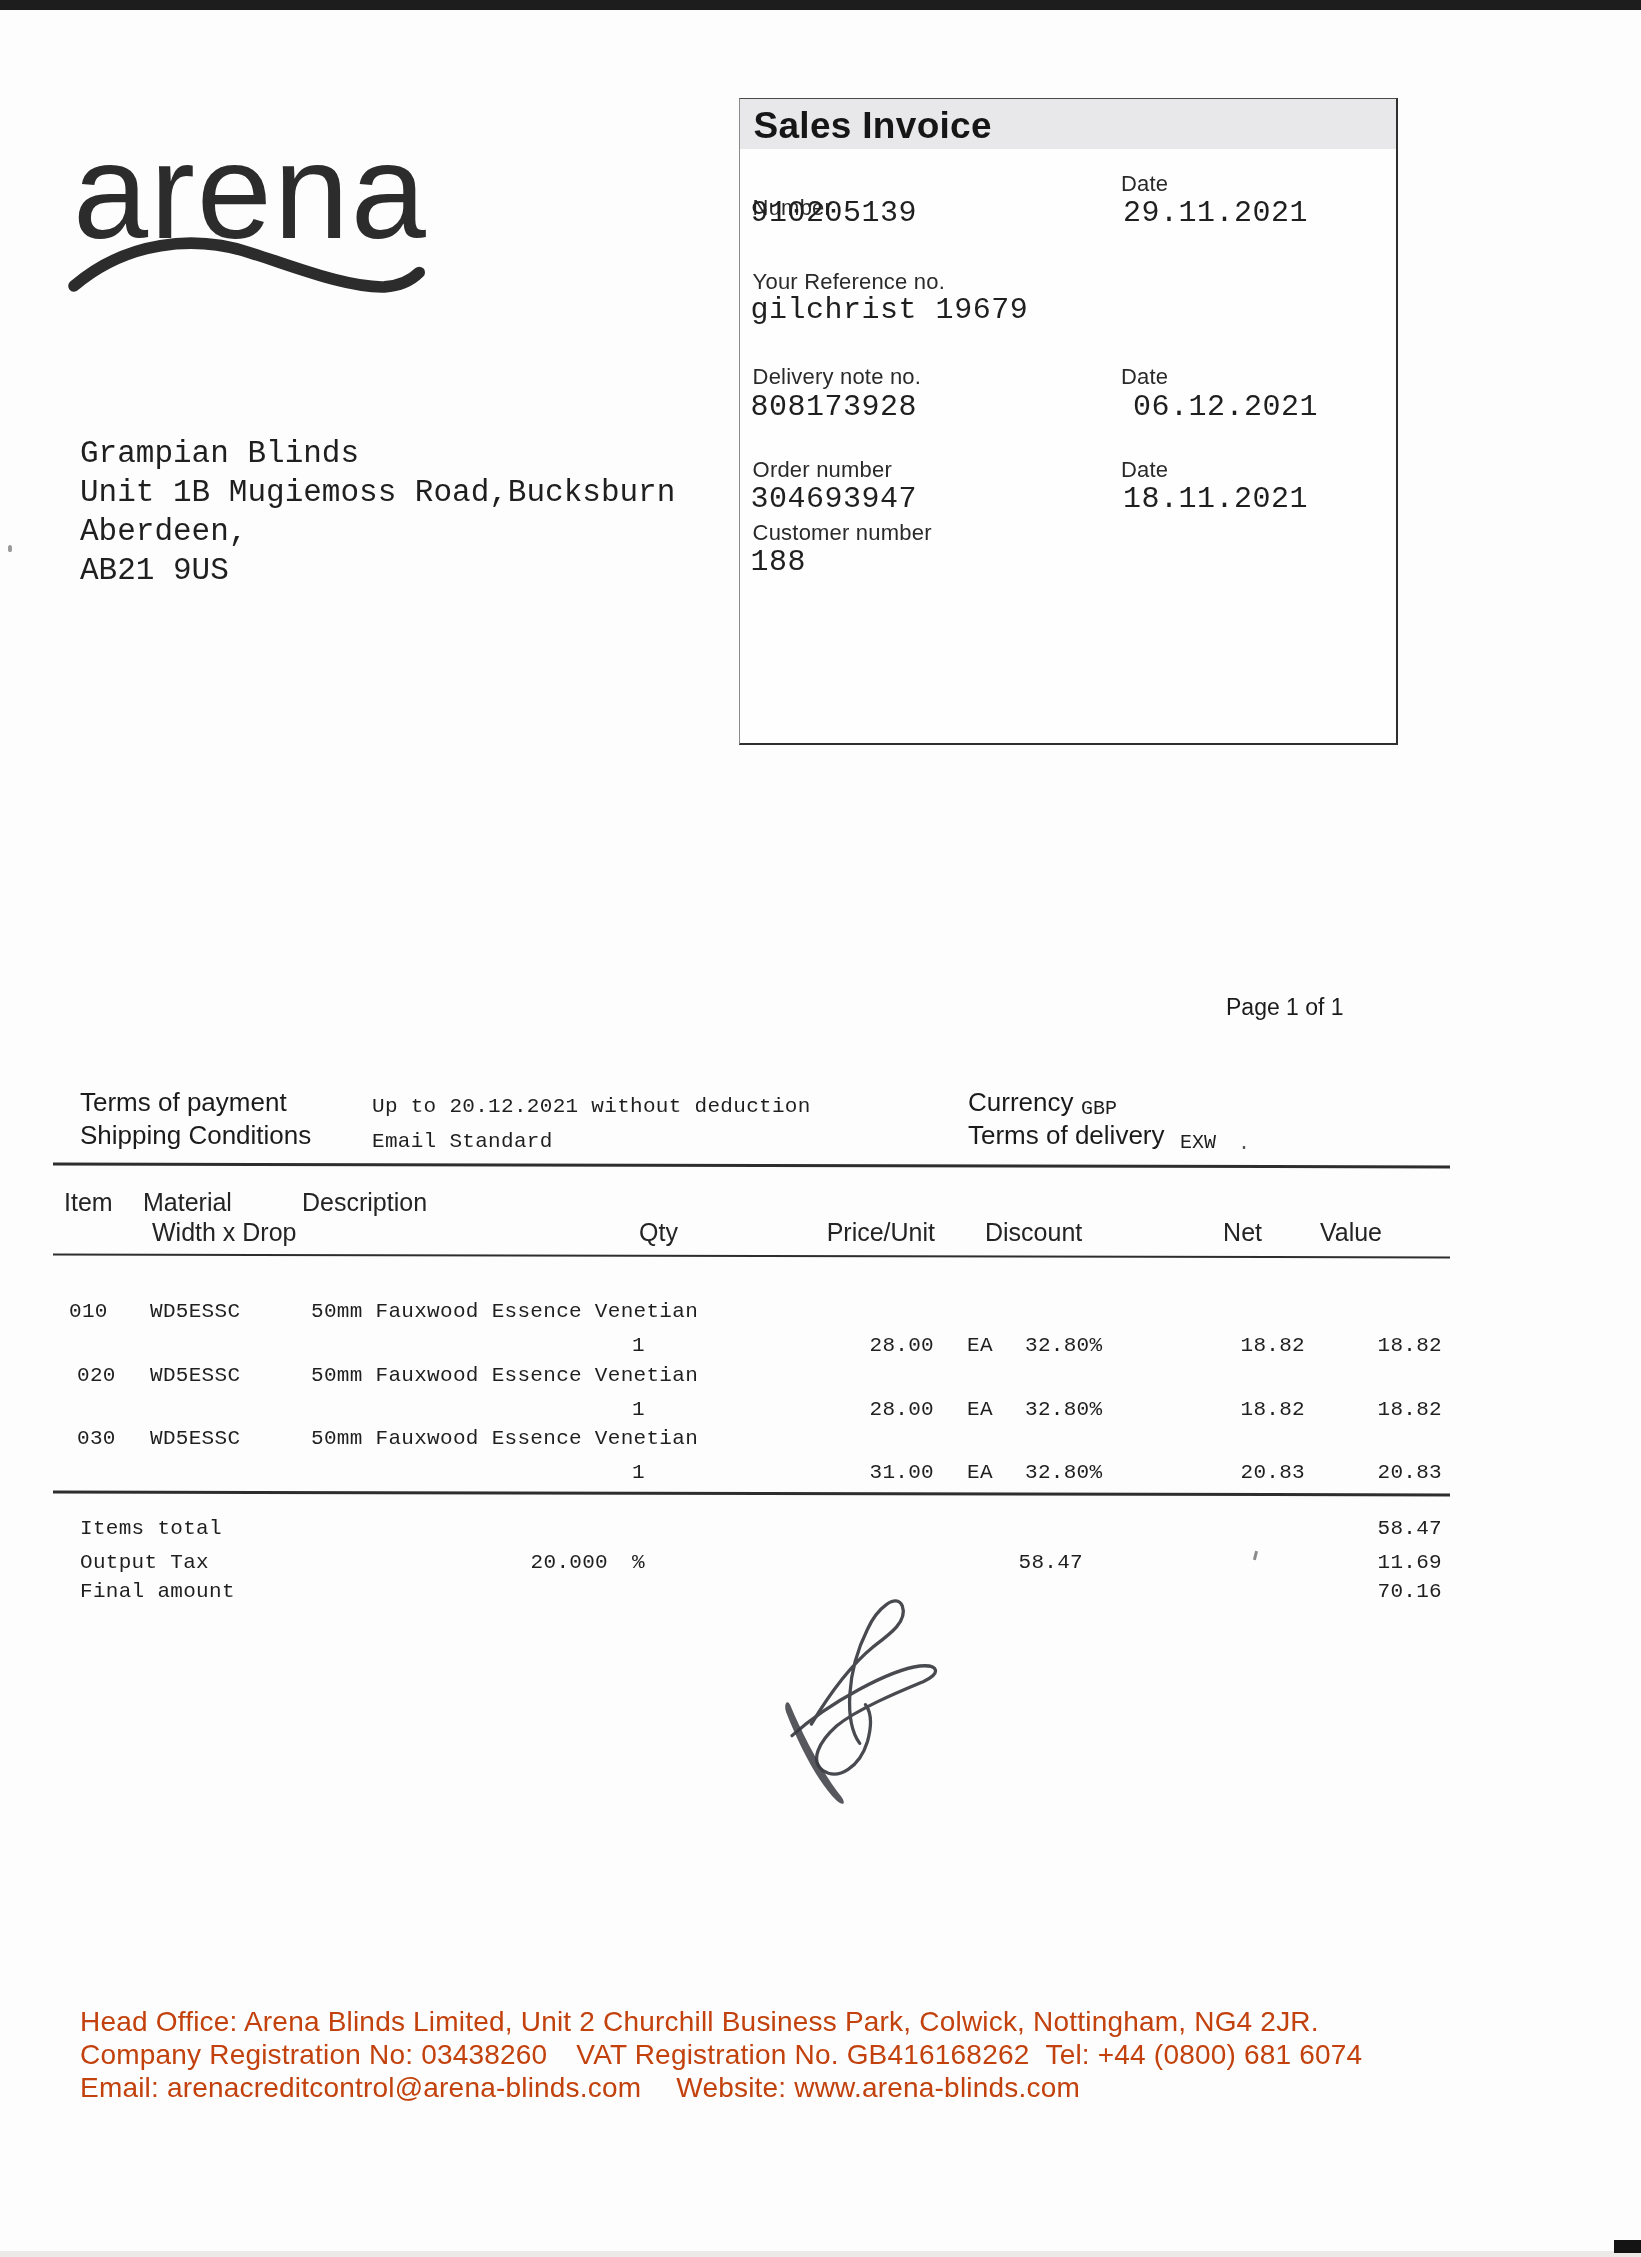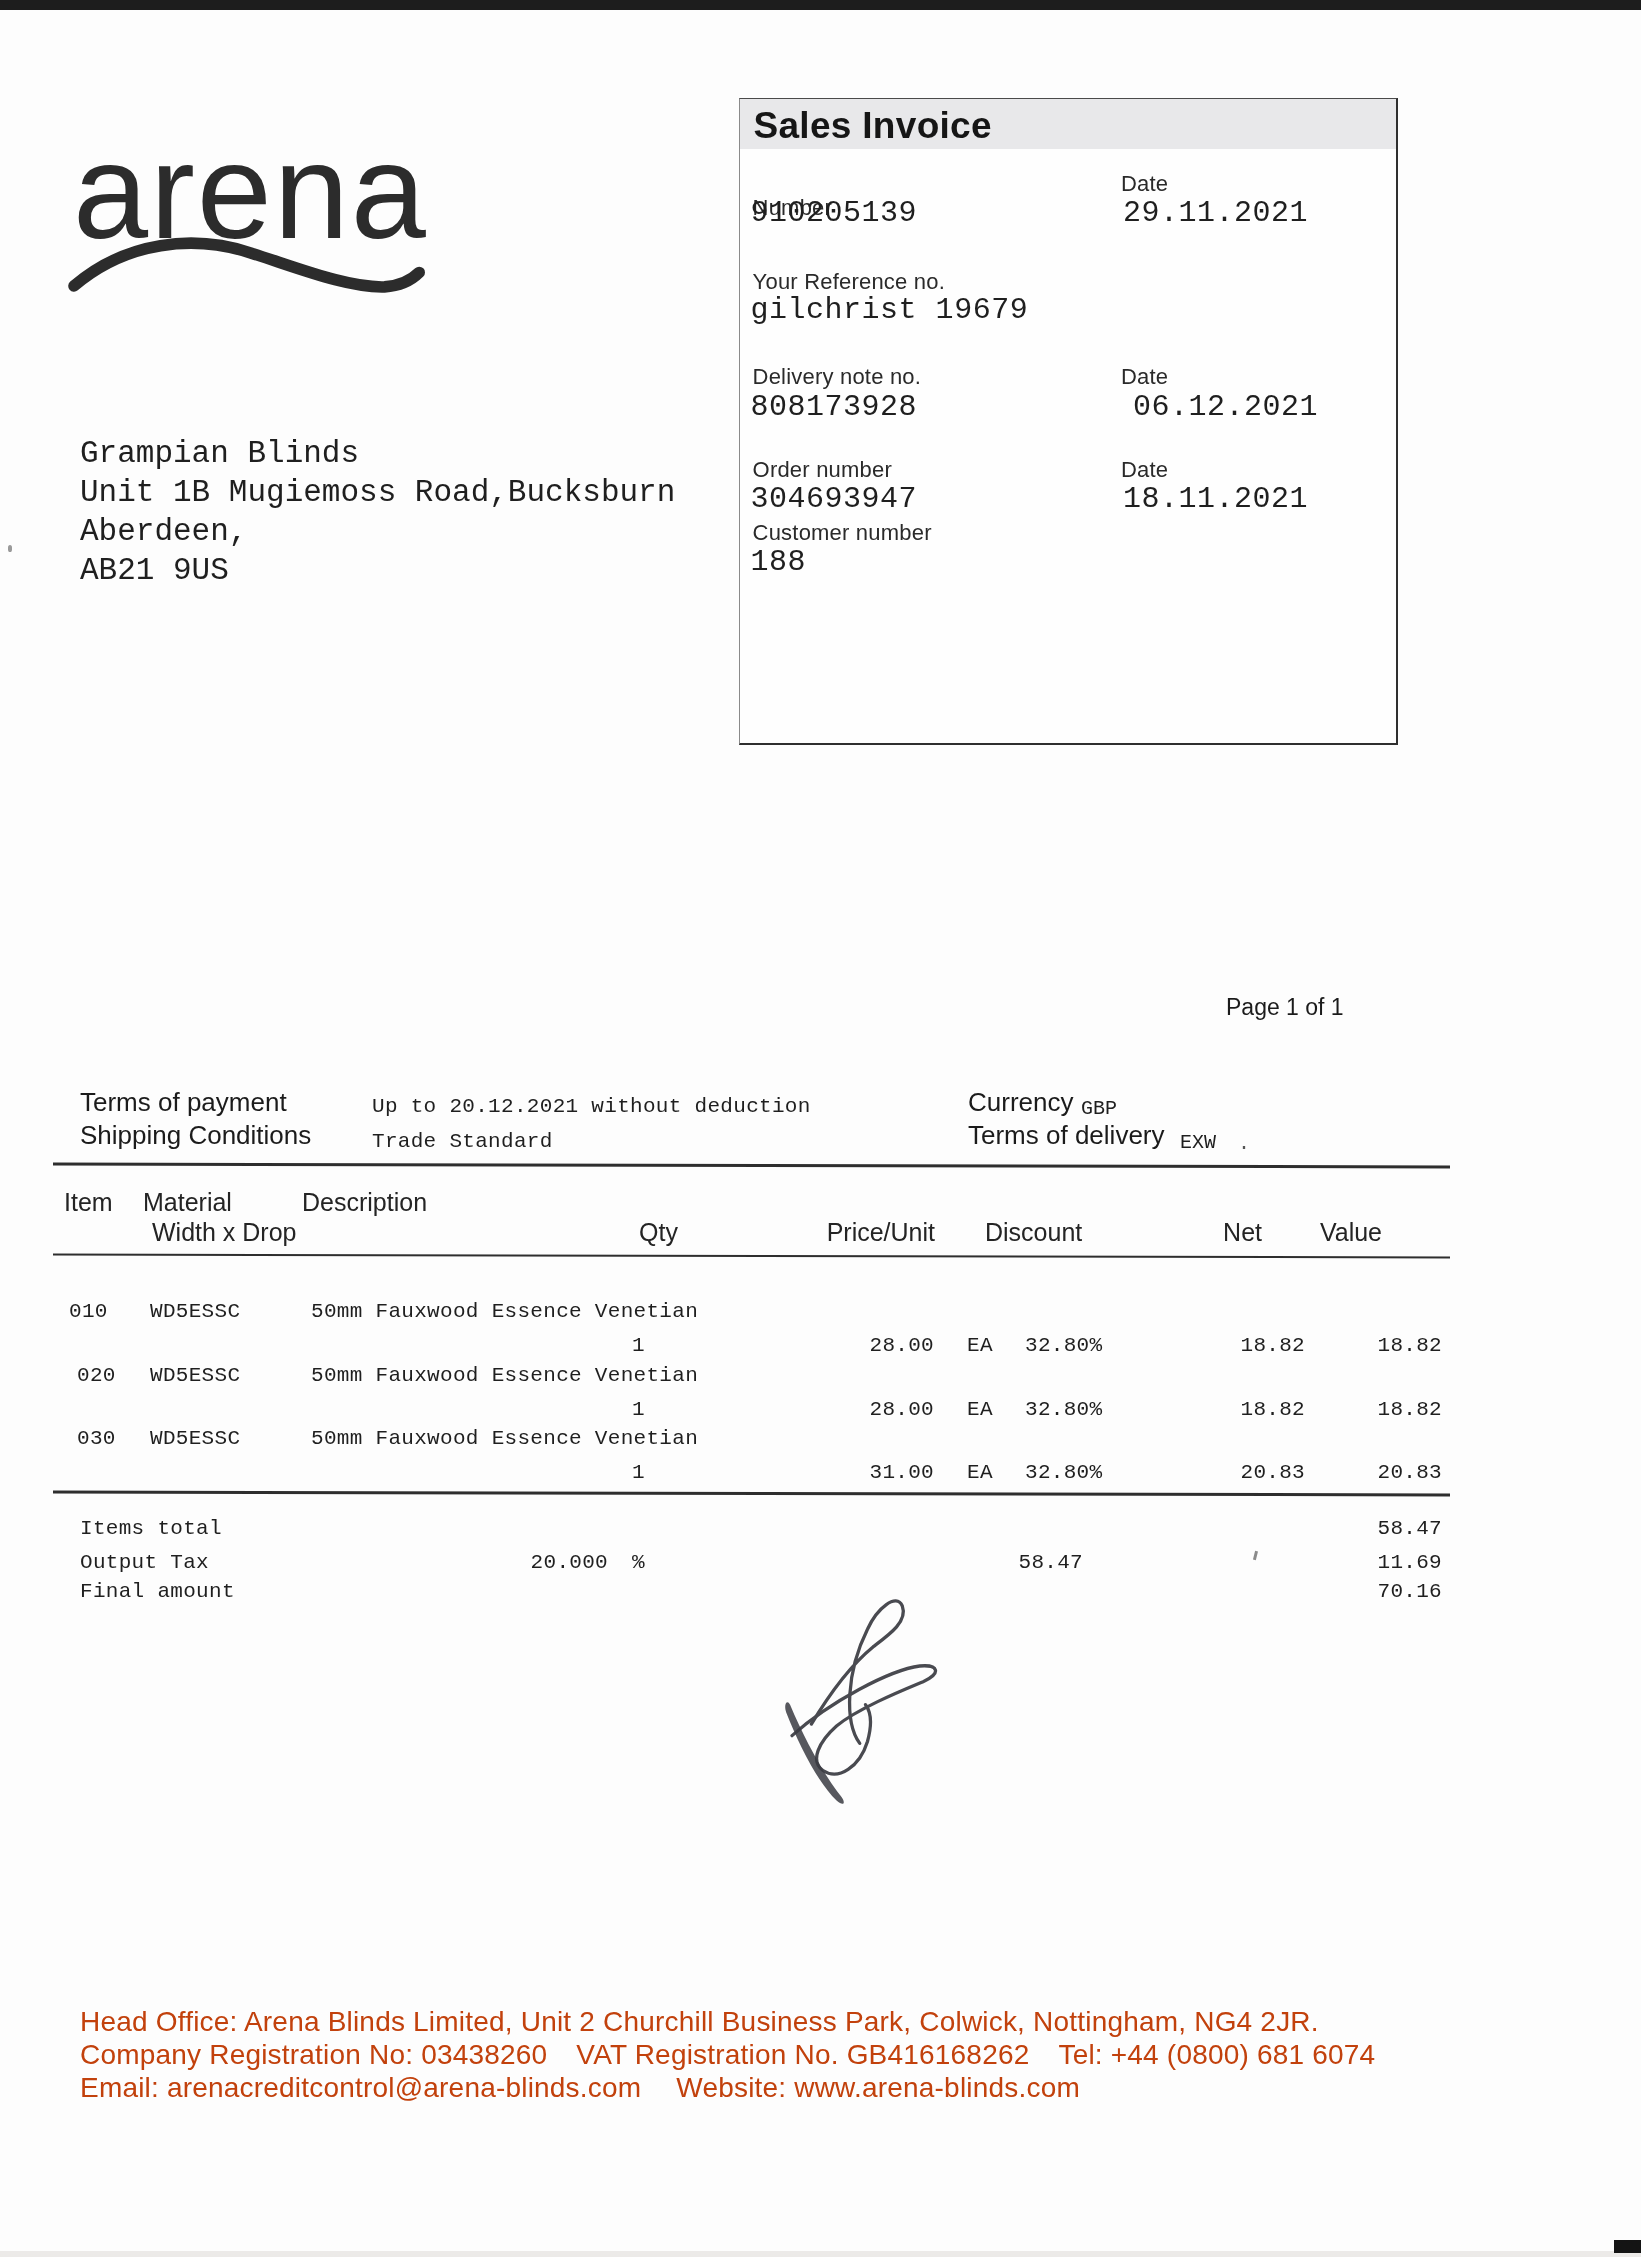--- a/index.html
+++ b/index.html
@@ -98,21 +98,21 @@
     <div>Unit 1B Mugiemoss Road,Bucksburn</div>
     <div>Aberdeen,</div>
     <div>AB21 9US</div>
   </div>
 
   <div class="abs sans" style="left:1226px; top:994px; font-size:23px;">Page 1 of 1</div>
 
   <div class="abs sans" style="left:80px; top:1087px; font-size:26px;">Terms of payment</div>
   <div class="abs mono cell" style="left:372px; top:1095px;">Up to 20.12.2021 without deduction</div>
   <div class="abs sans" style="left:80px; top:1120px; font-size:26px;">Shipping Conditions</div>
-  <div class="abs mono cell" style="left:372px; top:1130px;">Trade Standard</div>
+  <div class="abs mono cell" style="left:372px; top:1130px;">Email Standard</div>
 
   <div class="abs sans" style="left:968px; top:1087px; font-size:26px;">Currency</div>
   <div class="abs mono" style="left:1081px; top:1097px; font-size:20px;">GBP</div>
   <div class="abs sans" style="left:968px; top:1120px; font-size:26px;">Terms of delivery</div>
   <div class="abs mono" style="left:1180px; top:1131px; font-size:20px;">EXW</div>
   <div class="abs mono" style="left:1238px; top:1132px; font-size:20px; color:#555;">.</div>
 
   <div class="abs rule" style="left:53px; top:1164px; width:1397px; height:2.9px;"></div>
 
   <div class="abs th sans" style="left:64px;  top:1188px;">Item</div>
@@ -182,21 +182,21 @@
       <path d="M100 172 C84 150 86 98 108 54 C118 32 138 16 144 30 C150 46 130 60 114 72 C92 90 68 122 50 152"></path>
       <path d="M30 164 C70 128 132 96 162 92 C182 90 184 100 166 108 C142 118 98 136 76 154 C58 170 48 190 62 200 C78 211 100 196 108 170 C113 152 112 140 106 132"></path>
     </g>
     <path d="M28 132 C42 166 64 206 80 226 C86 233 84 238 76 231 C58 214 38 176 24 140 C21 131 25 126 28 132 Z" fill="#3a3b42" opacity="0.85"></path>
   </svg>
 
   <div class="abs footer-line sans" style="left:80px; top:2006px;">Head Office: Arena Blinds Limited, Unit 2 Churchill Business Park, Colwick, Nottingham, NG4 2JR.</div>
   <div class="abs footer-line sans" style="left:80px; top:2039px;">
     <span class="seg">Company Registration No: 03438260</span>
     <span class="seg" style="margin-left:21px;">VAT Registration No. GB416168262</span>
-    <span class="seg" style="margin-left:21px;">Tel: +44 (0800) 681 6074</span>
+    <span class="seg" style="margin-left:8px;">Tel: +44 (0800) 681 6074</span>
   </div>
   <div class="abs footer-line sans" style="left:80px; top:2072px;">
     <span class="seg">Email: arenacreditcontrol@arena-blinds.com</span>
     <span class="seg" style="margin-left:27px;">Website: www.arena-blinds.com</span>
   </div>
 
 </div>
 
 
 </body></html>

